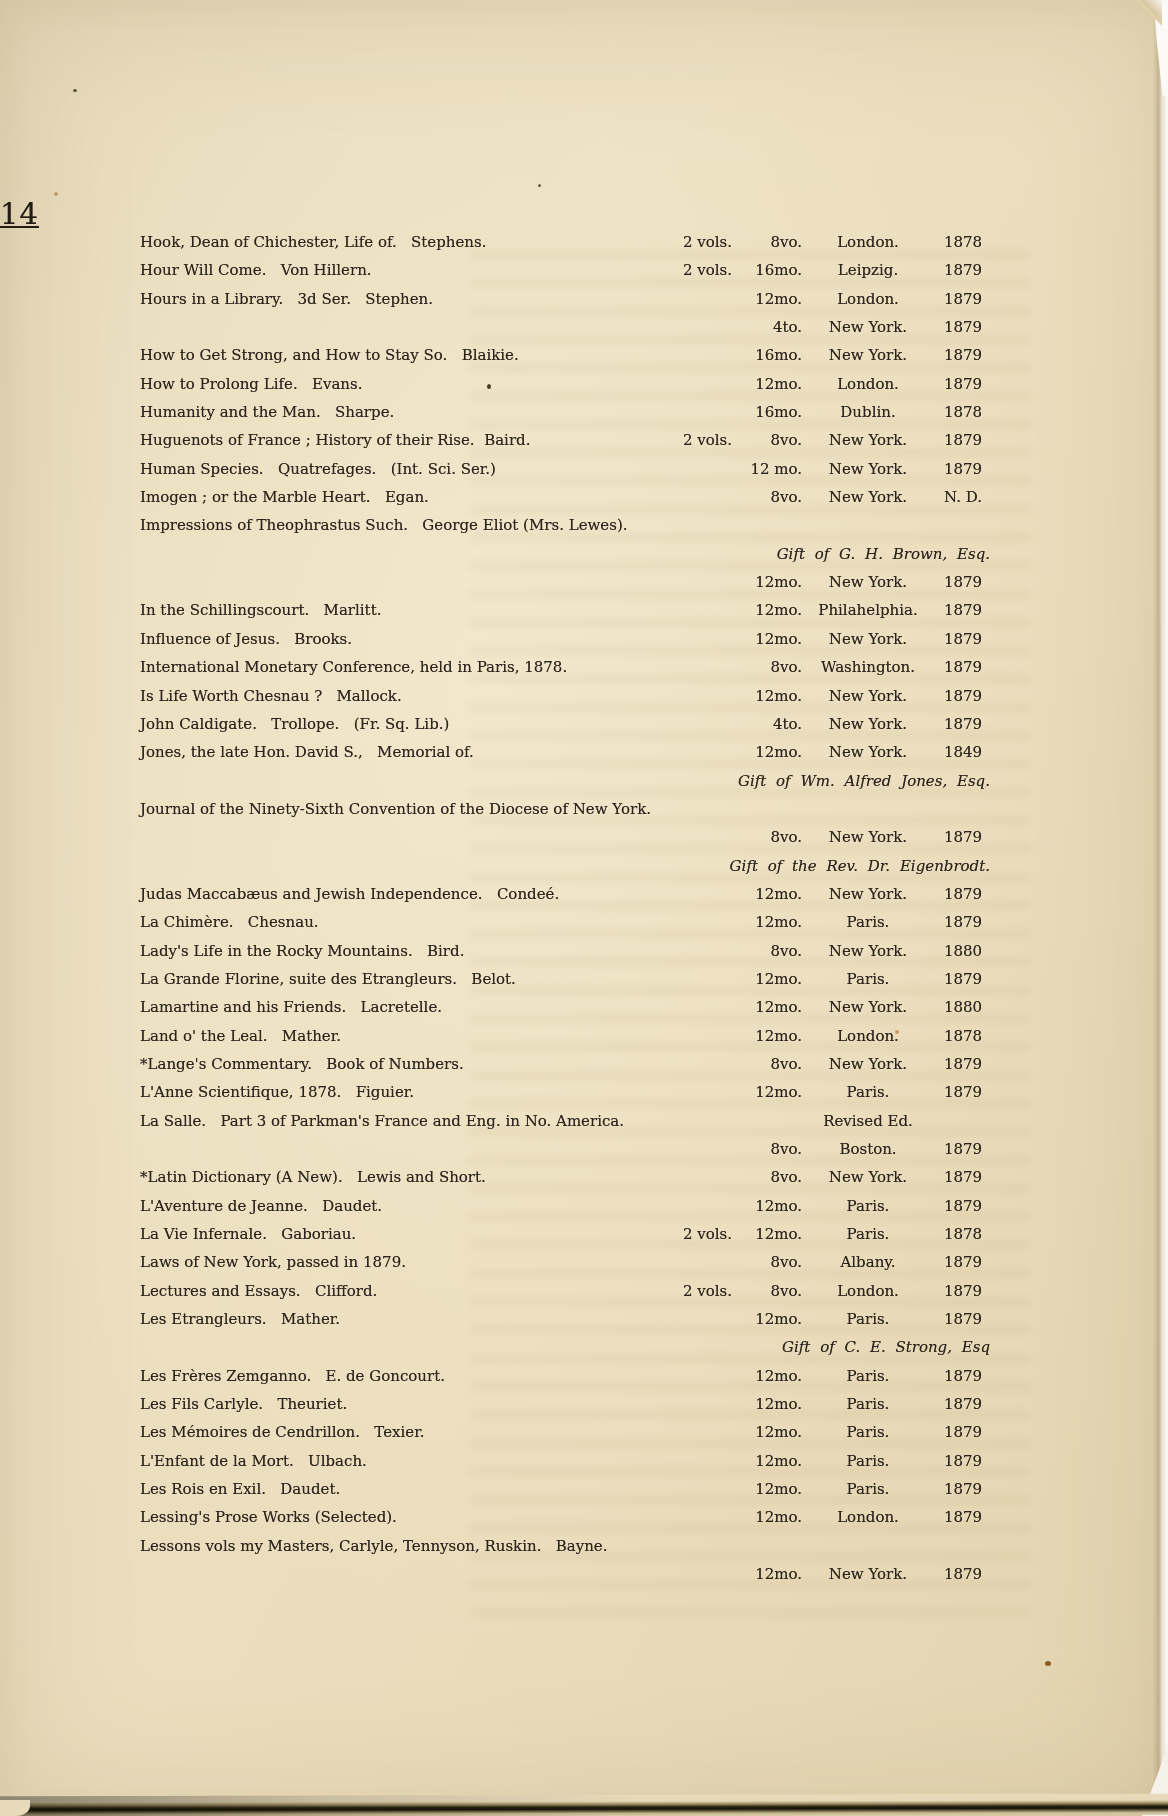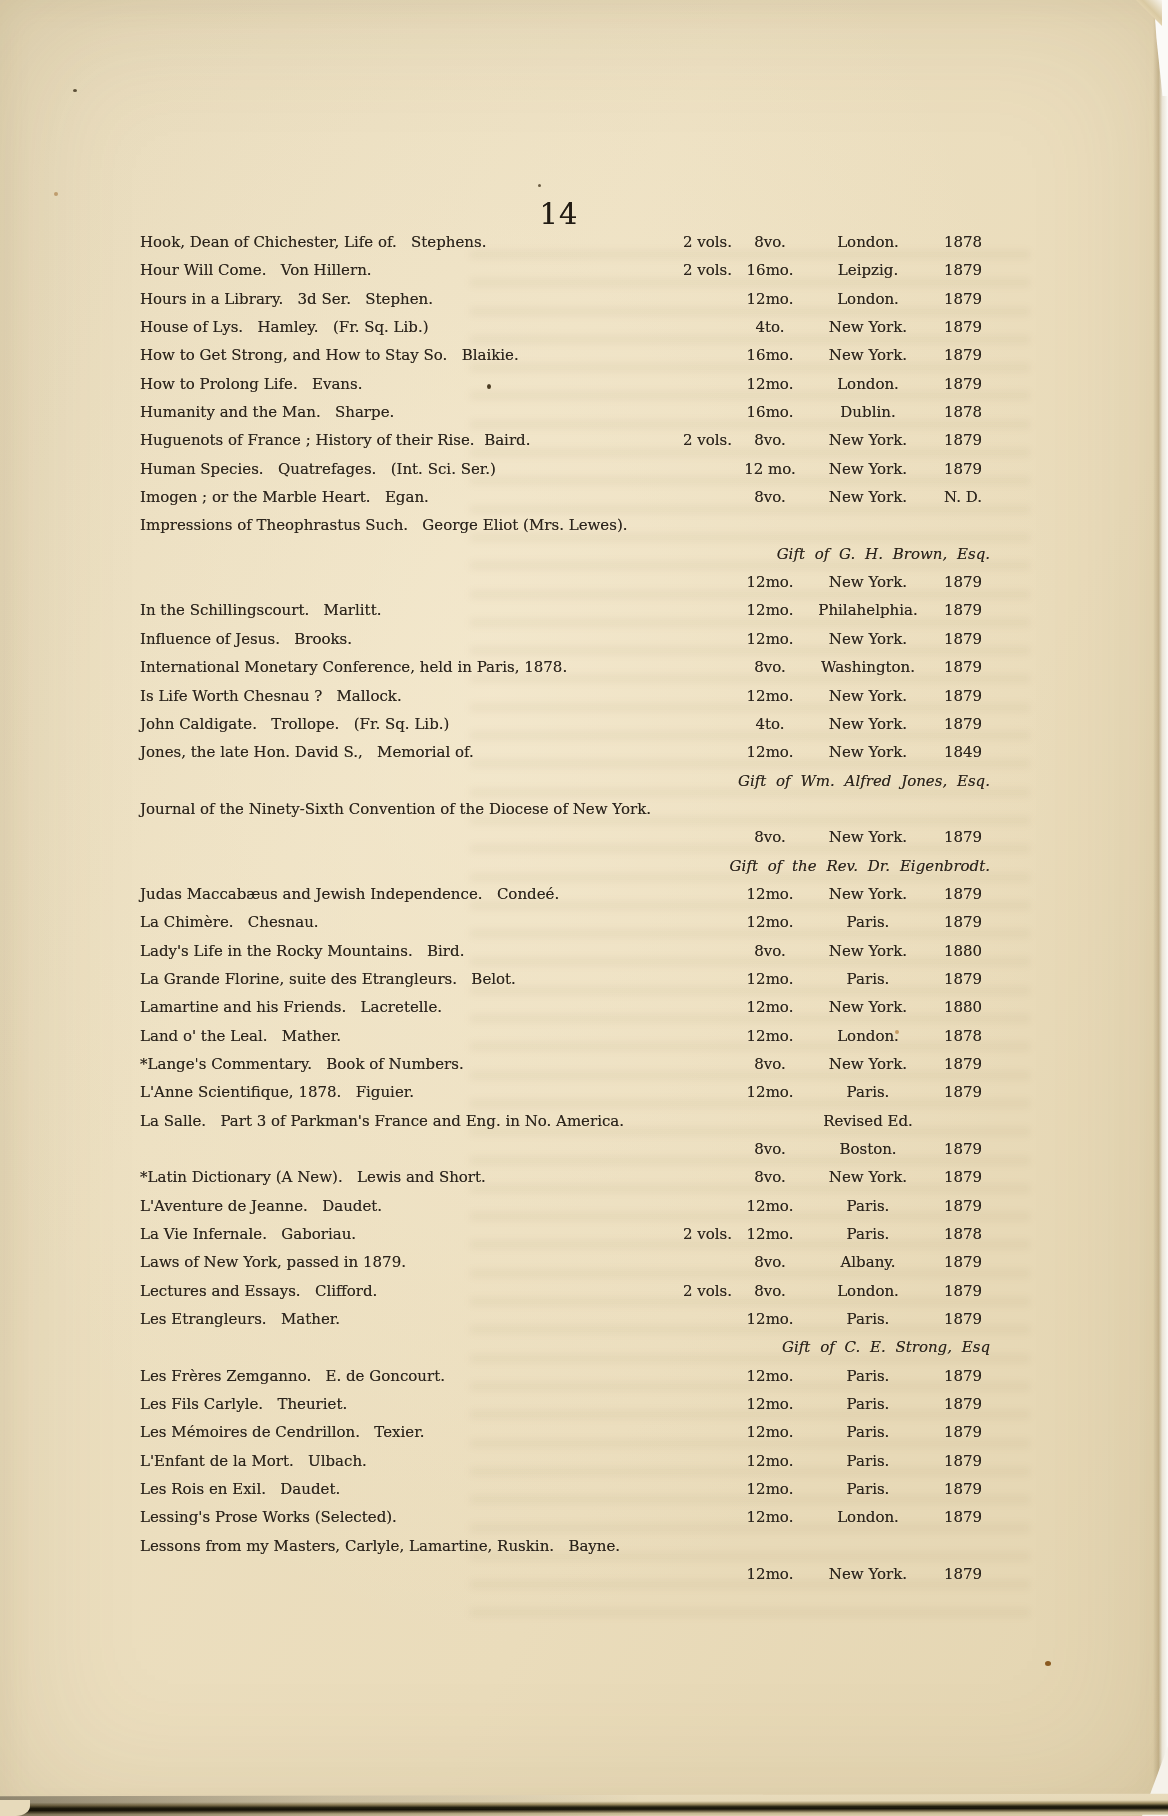--- a/index.html
+++ b/index.html
@@ -16,31 +16,32 @@
   }
   
   .ghost{
     position:absolute;left:470px;top:250px;width:560px;height:1380px;
     background:repeating-linear-gradient(to bottom,
       rgba(130,105,60,.055) 0px, rgba(130,105,60,.055) 9px,
       rgba(130,105,60,0) 9px, rgba(130,105,60,0) 28.3px);
     filter:blur(3px);
   }
   .page-number{
-    position:absolute;left:0;top:197px;width:1118px;text-align:center;
+    position:absolute;left:0;top:197px;width:1118px;
     font-size:29px;color:#221c14;letter-spacing:1px;
     text-shadow:0 0 .5px rgba(34,28,20,.7);
+    text-decoration:underline;
   }
   .catalog{position:absolute;left:140px;top:233px;width:852px;}
   .row{position:relative;height:28.35px;font-size:15px;color:#2b241c;
        text-shadow:0 0 .45px rgba(43,36,28,.55);}
   .t{position:absolute;left:0;top:0;white-space:pre;}
   .cols{position:absolute;right:0;top:0;display:flex;white-space:pre;}
   .c-vols{width:76px;text-align:right;padding-right:6px;box-sizing:border-box;}
-  .c-fmt{width:64px;text-align:center;}
+  .c-fmt{width:64px;text-align:right;}
   .c-city{width:132px;text-align:center;}
   .c-year{width:58px;text-align:center;}
   .gift{position:absolute;right:2px;top:0;font-style:italic;word-spacing:5px;white-space:pre;}
   
   .speck{position:absolute;border-radius:50%;}
   
   .edge-right{
     position:absolute;top:0;right:0;bottom:0;width:15px;
     background:linear-gradient(to right, rgba(170,150,110,0) 0%, rgba(150,128,86,.35) 38%,
                #e9e4d6 62%, #fbfaf7 100%);
@@ -88,21 +89,20 @@
       </div>
       <div class="row">
         <span class="t">Hour Will Come.   Von Hillern.</span>
         <span class="cols"><span class="c-vols">2 vols.</span><span class="c-fmt">16mo.</span><span class="c-city">Leipzig.</span><span class="c-year">1879</span></span>
       </div>
       <div class="row">
         <span class="t">Hours in a Library.   3d Ser.   Stephen.</span>
         <span class="cols"><span class="c-vols"></span><span class="c-fmt">12mo.</span><span class="c-city">London.</span><span class="c-year">1879</span></span>
       </div>
       <div class="row">
-        <span class="t">House of Lys.   Hamley.   (Fr. Sq. Lib.)</span>
         <span class="cols"><span class="c-vols"></span><span class="c-fmt">4to.</span><span class="c-city">New York.</span><span class="c-year">1879</span></span>
       </div>
       <div class="row">
         <span class="t">How to Get Strong, and How to Stay So.   Blaikie.</span>
         <span class="cols"><span class="c-vols"></span><span class="c-fmt">16mo.</span><span class="c-city">New York.</span><span class="c-year">1879</span></span>
       </div>
       <div class="row">
         <span class="t">How to Prolong Life.   Evans.</span>
         <span class="cols"><span class="c-vols"></span><span class="c-fmt">12mo.</span><span class="c-city">London.</span><span class="c-year">1879</span></span>
       </div>
@@ -251,21 +251,21 @@
       </div>
       <div class="row">
         <span class="t">Les Rois en Exil.   Daudet.</span>
         <span class="cols"><span class="c-vols"></span><span class="c-fmt">12mo.</span><span class="c-city">Paris.</span><span class="c-year">1879</span></span>
       </div>
       <div class="row">
         <span class="t">Lessing's Prose Works (Selected).</span>
         <span class="cols"><span class="c-vols"></span><span class="c-fmt">12mo.</span><span class="c-city">London.</span><span class="c-year">1879</span></span>
       </div>
       <div class="row">
-        <span class="t">Lessons from my Masters, Carlyle, Lamartine, Ruskin.   Bayne.</span>
+        <span class="t">Lessons vols my Masters, Carlyle, Tennyson, Ruskin.   Bayne.</span>
       </div>
       <div class="row">
         <span class="cols"><span class="c-vols"></span><span class="c-fmt">12mo.</span><span class="c-city">New York.</span><span class="c-year">1879</span></span>
       </div>
     </div>
 
   <div class="speck" style="left:73px;top:89px;width:4px;height:3px;background:#5c5038;"></div>
   <div class="speck" style="left:54px;top:192px;width:4px;height:4px;background:rgba(160,110,50,.55);"></div>
   <div class="speck" style="left:538px;top:184px;width:3px;height:3px;background:#6a5c42;"></div>
   <div class="speck" style="left:487px;top:384px;width:4px;height:5px;background:#4a3b22;"></div>

